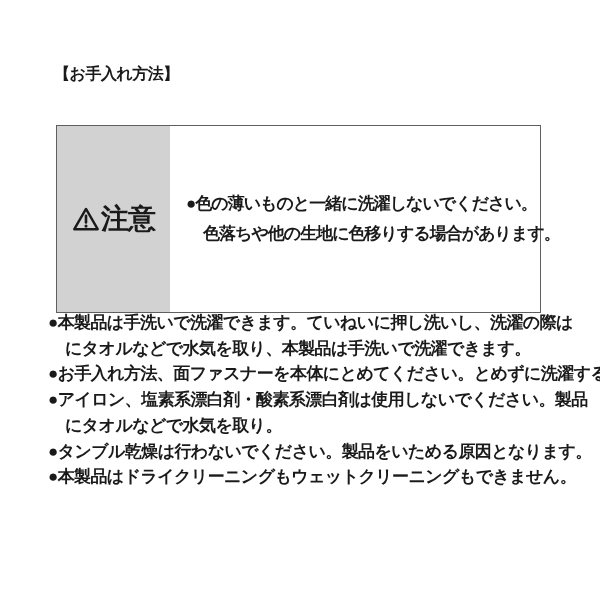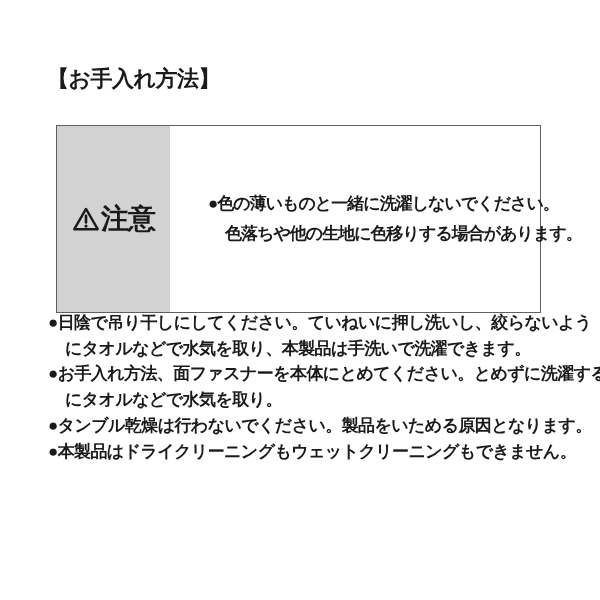--- a/index.html
+++ b/index.html
@@ -7,24 +7,24 @@
     position: relative;
     width: 600px;
     height: 600px;
     background: var(--page_bg, #ffffff);
     font-family: "Liberation Sans", sans-serif;
     color: var(--text, #1a1a1a);
     overflow: hidden;
   }
   .title {
     position: absolute;
-    left: 47px;
+    left: 54px;
     top: 64px;
     margin: 0;
-    font-size: 22px;
+    font-size: 16px;
     font-weight: 700;
     letter-spacing: -0.5px;
     white-space: nowrap;
   }
   .caution-box {
     position: absolute;
     left: 56px;
     top: 125px;
     width: 485px;
     height: 188px;
@@ -48,27 +48,26 @@
     font-weight: 700;
     white-space: nowrap;
     letter-spacing: -1px;
   }
   .warn-icon { display: inline-block; margin-right: 1px; }
   .caution-content {
     flex: 1 1 auto;
     display: flex;
     flex-direction: column;
     justify-content: center;
-    padding-left: 28px;
+    padding-left: 16px;
     padding-right: 4px;
     font-size: 17px;
     font-weight: 600;
     line-height: 30px;
     letter-spacing: -1px;
-    margin-left: 10px;
   }
   .care-list {
     position: absolute;
     left: 48px;
     top: 310px;
     width: 541px;
     font-size: 17px;
     font-weight: 600;
     line-height: 25.7px;
     letter-spacing: -0.6px;
@@ -95,27 +94,28 @@
       </span>
     </div>
     <div class="caution-content">
       <div class="line">●色の薄いものと一緒に洗濯しないでください。</div>
       <div class="line cont">色落ちや他の生地に色移りする場合があります。</div>
     </div>
   </div>
 
   <div class="care-list">
     <div class="care-item">
-      <div class="line">●日陰で吊り干しにしてください。ていねいに押し洗いし、絞らないよう</div>
+      <div class="line">●本製品は手洗いで洗濯できます。ていねいに押し洗いし、洗濯の際は</div>
       <div class="line cont">にタオルなどで水気を取り、本製品は手洗いで洗濯できます。</div>
     </div>
     <div class="care-item">
       <div class="line">●お手入れ方法、面ファスナーを本体にとめてください。とめずに洗濯する</div>
     </div>
     <div class="care-item">
+      <div class="line">●アイロン、塩素系漂白剤・酸素系漂白剤は使用しないでください。製品</div>
       <div class="line cont">にタオルなどで水気を取り。</div>
     </div>
     <div class="care-item">
       <div class="line">●タンブル乾燥は行わないでください。製品をいためる原因となります。</div>
     </div>
     <div class="care-item">
       <div class="line">●本製品はドライクリーニングもウェットクリーニングもできません。</div>
     </div>
   </div>
 

